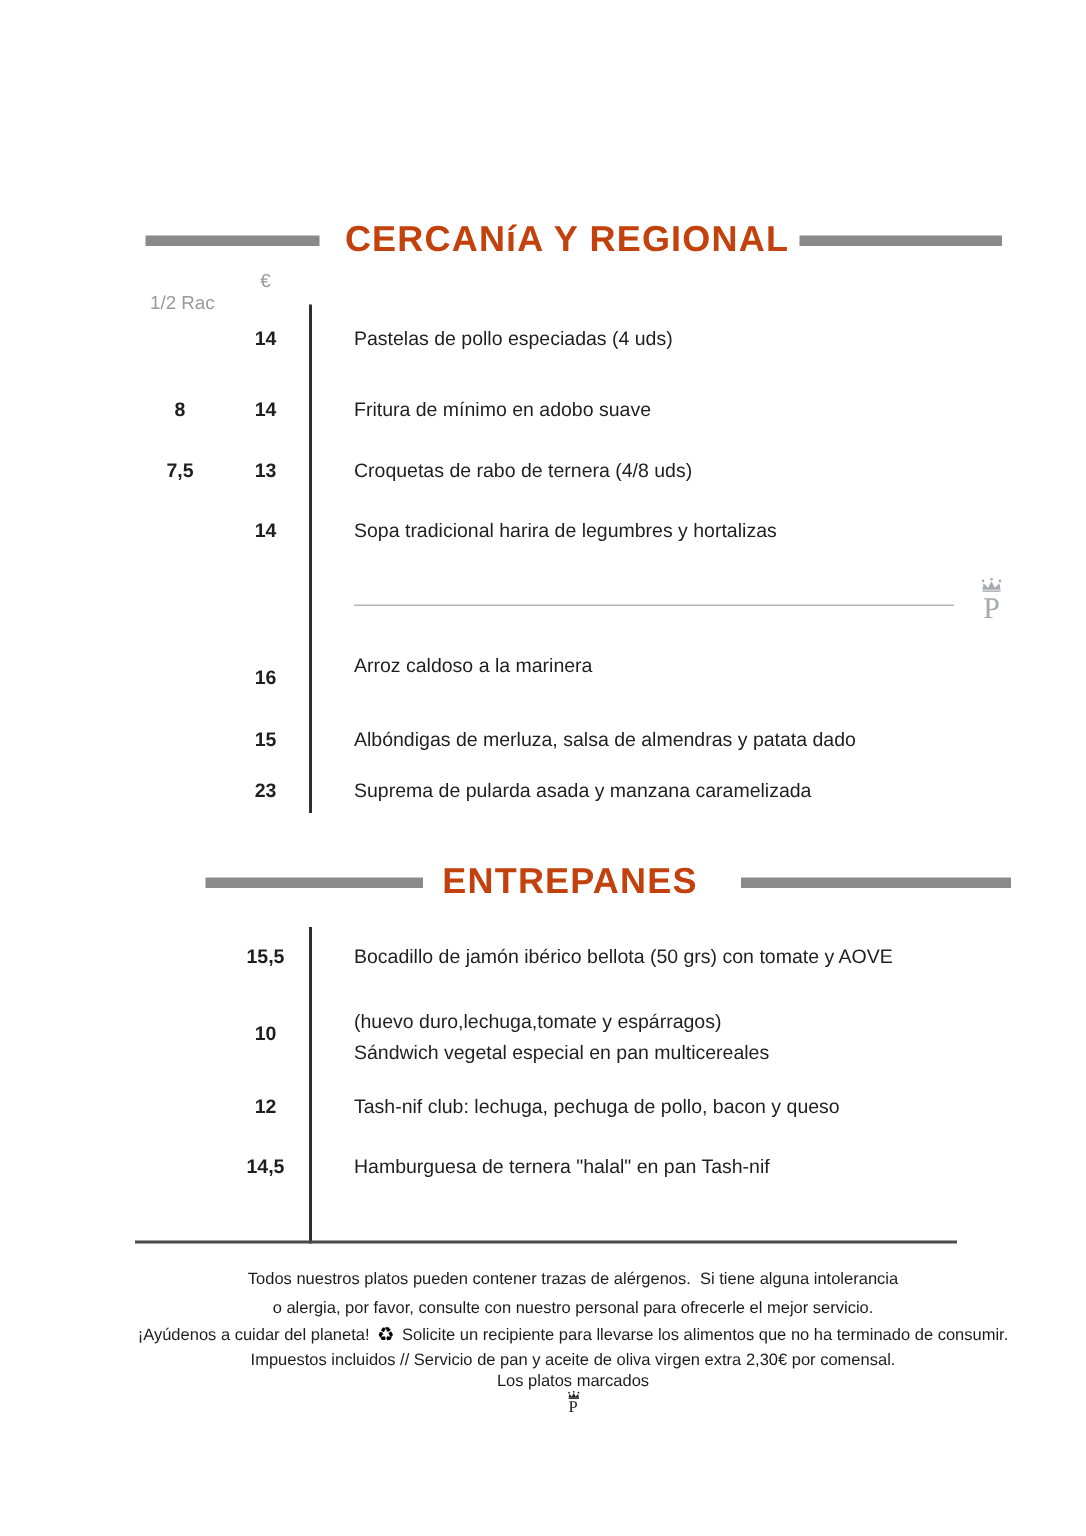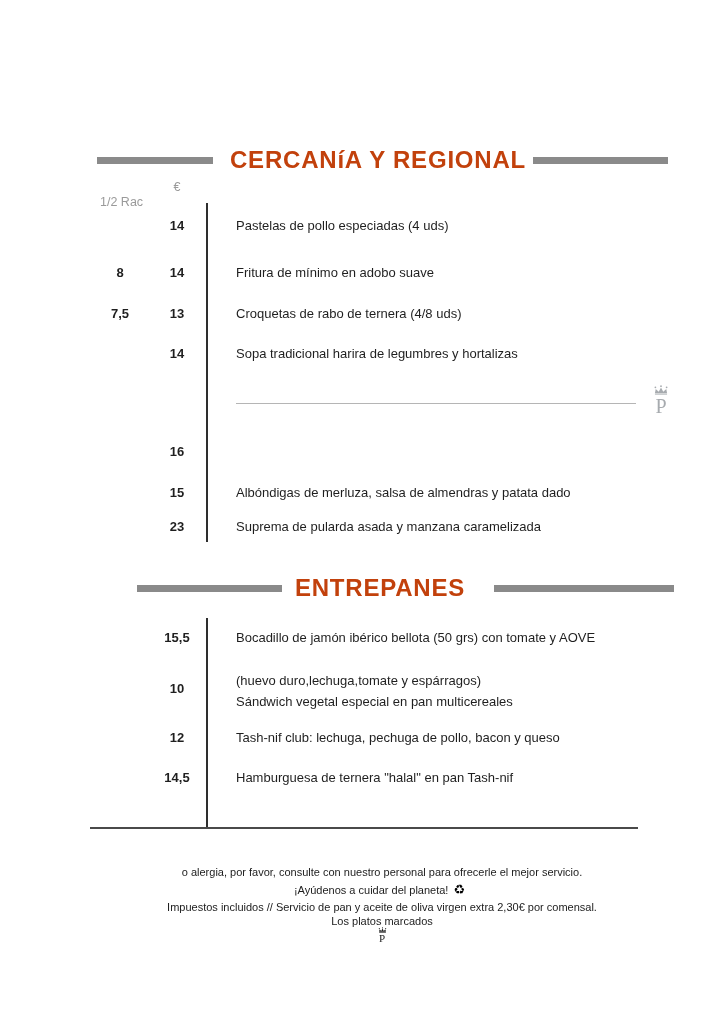--- a/index.html
+++ b/index.html
@@ -96,20 +96,21 @@
         <path d="M2.4 10 L3.4 4.6 L7.2 8.2 L10 2.8 L12.8 8.2 L16.6 4.6 L17.6 10 Z"></path>
         <rect x="2.4" y="10.6" width="15.2" height="1.1"></rect>
       </g>
     </svg>
     <span class="pletter">P</span>
   </div>
 
   <div>
     <span class="price" style="top:444px;">16</span>
     <div class="iname iname2" style="top:433px;">
+      <div>Arroz caldoso a la marinera</div>
     </div>
   </div>
   <div>
     <span class="price" style="top:485px;">15</span>
     <span class="iname" style="top:485px;">Albóndigas de merluza, salsa de almendras y patata dado</span>
   </div>
   <div>
     <span class="price" style="top:519px;">23</span>
     <span class="iname" style="top:519px;">Suprema de pularda asada y manzana caramelizada</span>
   </div>
@@ -133,24 +134,26 @@
     <span class="price" style="top:730px;">12</span>
     <span class="iname" style="top:730px;">Tash-nif club: lechuga, pechuga de pollo, bacon y queso</span>
   </div>
   <div>
     <span class="price" style="top:770px;">14,5</span>
     <span class="iname" style="top:770px;">Hamburguesa de ternera "halal" en pan Tash-nif</span>
   </div>
 
   <div class="bottom-rule"></div>
 
+  <div class="fline" style="top:847px;">Todos nuestros platos pueden contener trazas de alérgenos.  Si tiene alguna intolerancia</div>
   <div class="fline" style="top:866px;">o alergia, por favor, consulte con nuestro personal para ofrecerle el mejor servicio.</div>
   <div class="fline-flex" style="top:883px;">
     <span>¡Ayúdenos a cuidar del planeta!</span>
     <span class="recycle">♻</span>
+    <span>Solicite un recipiente para llevarse los alimentos que no ha terminado de consumir.</span>
   </div>
   <div class="fline" style="top:901px;">Impuestos incluidos // Servicio de pan y aceite de oliva virgen extra 2,30€ por comensal.</div>
   <div class="fline-flex" style="top:915px;flex-direction:column;">
     <span>Los platos marcados</span>
     <span class="mini-logo">
       <svg width="9" height="6" viewBox="0 0 20 12">
         <g fill="#222222">
           <circle cx="3" cy="2.6" r="1.3"></circle>
             <circle cx="10" cy="1.2" r="1.3"></circle>
             <circle cx="17" cy="2.6" r="1.3"></circle>

